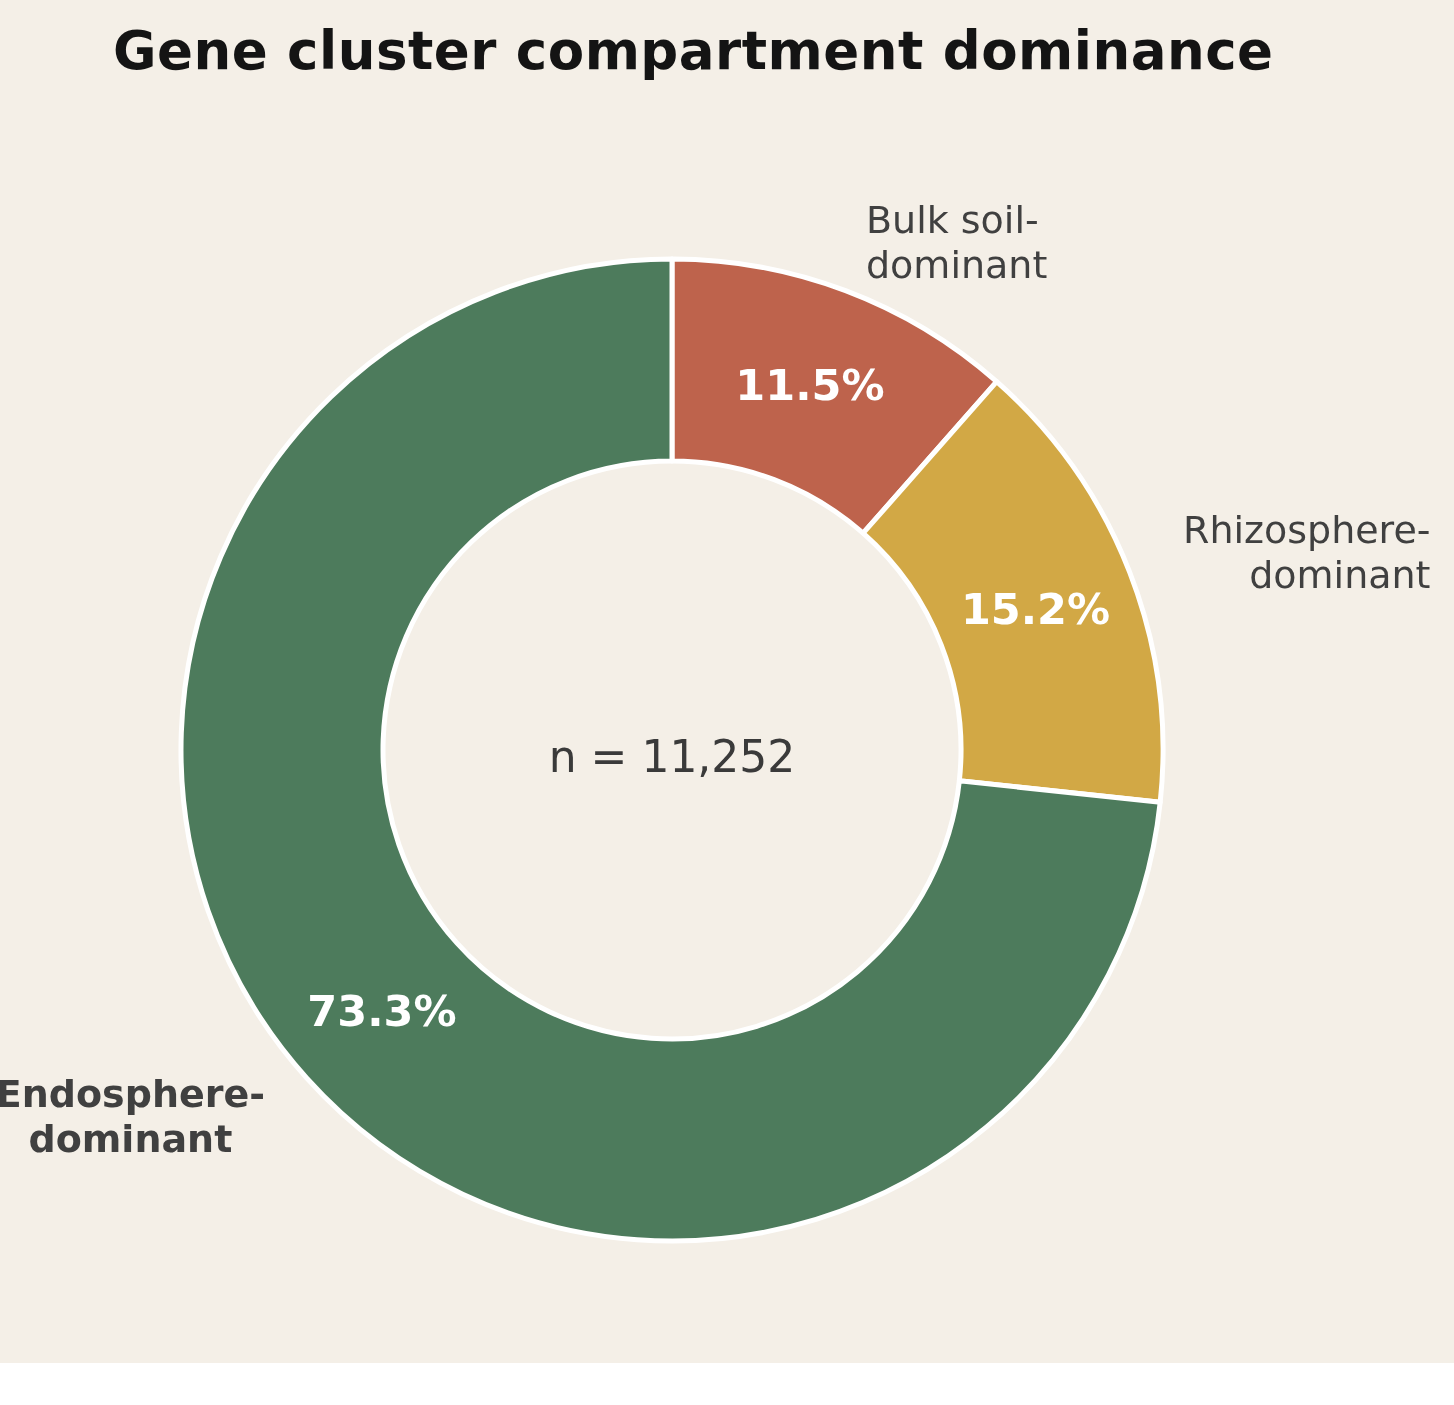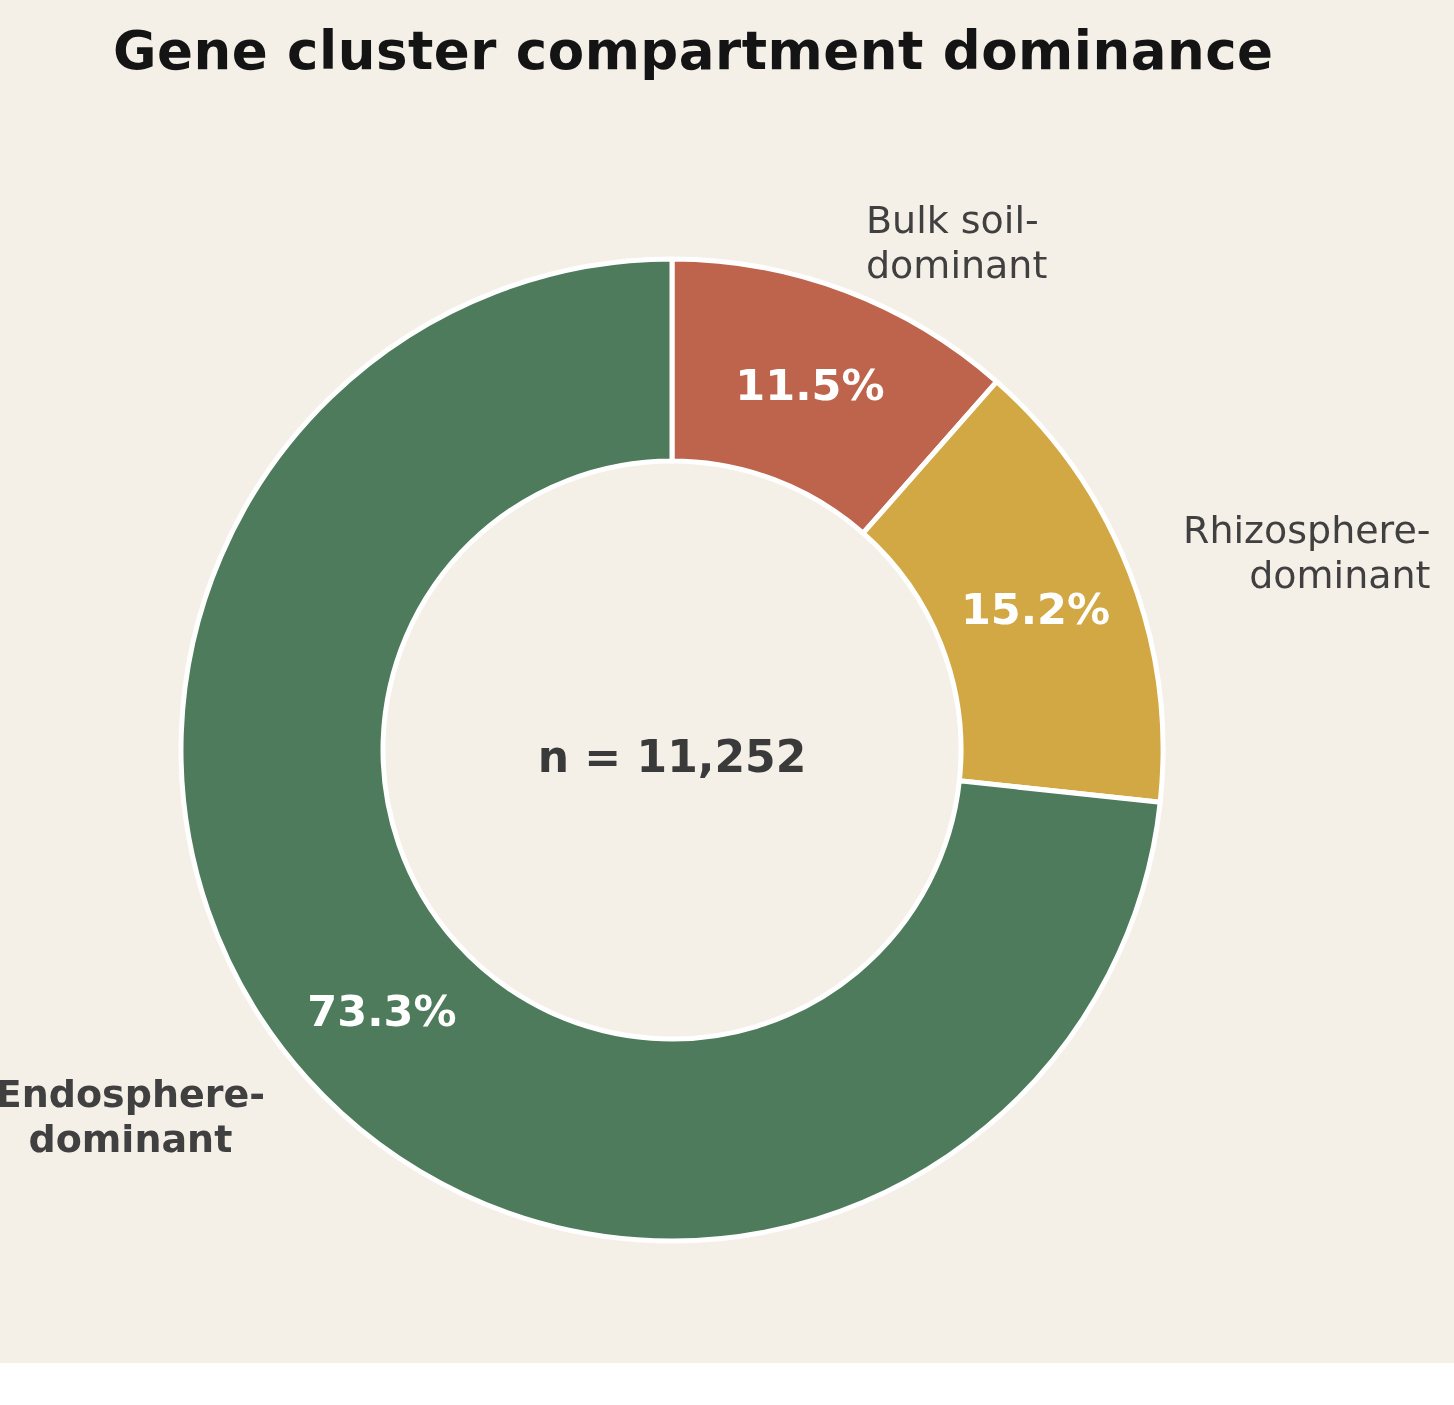--- a/index.html
+++ b/index.html
@@ -41,21 +41,21 @@
   .callout-bulk { left: 866px; top: 198px; text-align: left; }
   .callout-rhizo { left: 1183px; top: 508px; text-align: right; }
   .callout-endo { right: 1189px; top: 1072px; text-align: center; font-weight: bold; }
   .center-label {
     position: absolute;
     left: 672px;
     top: 756px;
     transform: translate(-50%, -50%);
     text-align: center;
     font-size: 44px;
-    font-weight: 700;
+    font-weight: 400;
     color: #3a3a3a;
     line-height: 53px;
     white-space: nowrap;
   }
   .pct-text {
     font-family: "DejaVu Sans", "Liberation Sans", sans-serif;
     font-size: 43px;
     font-weight: 700;
     fill: #ffffff;
   }

